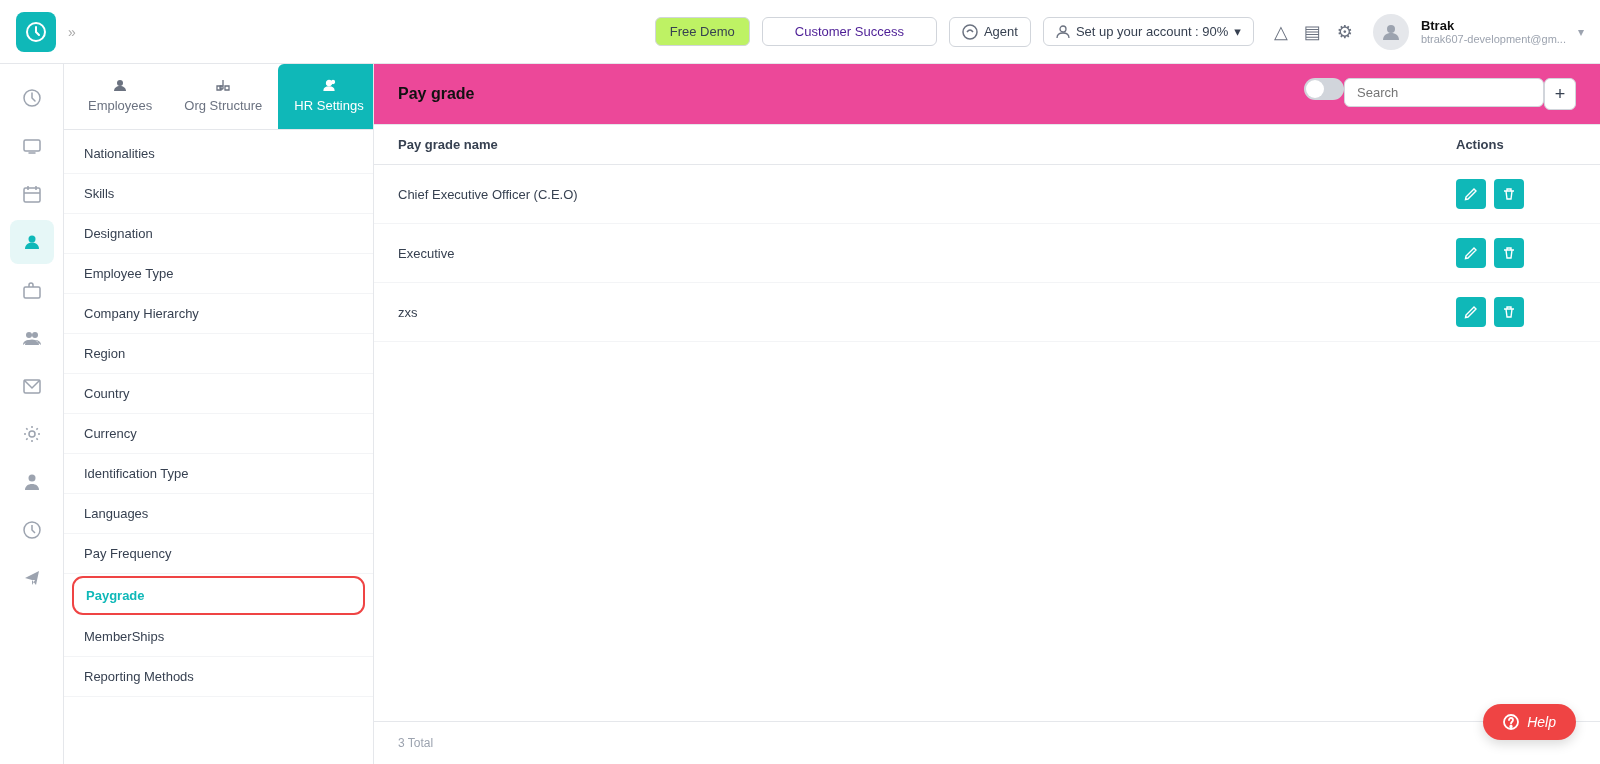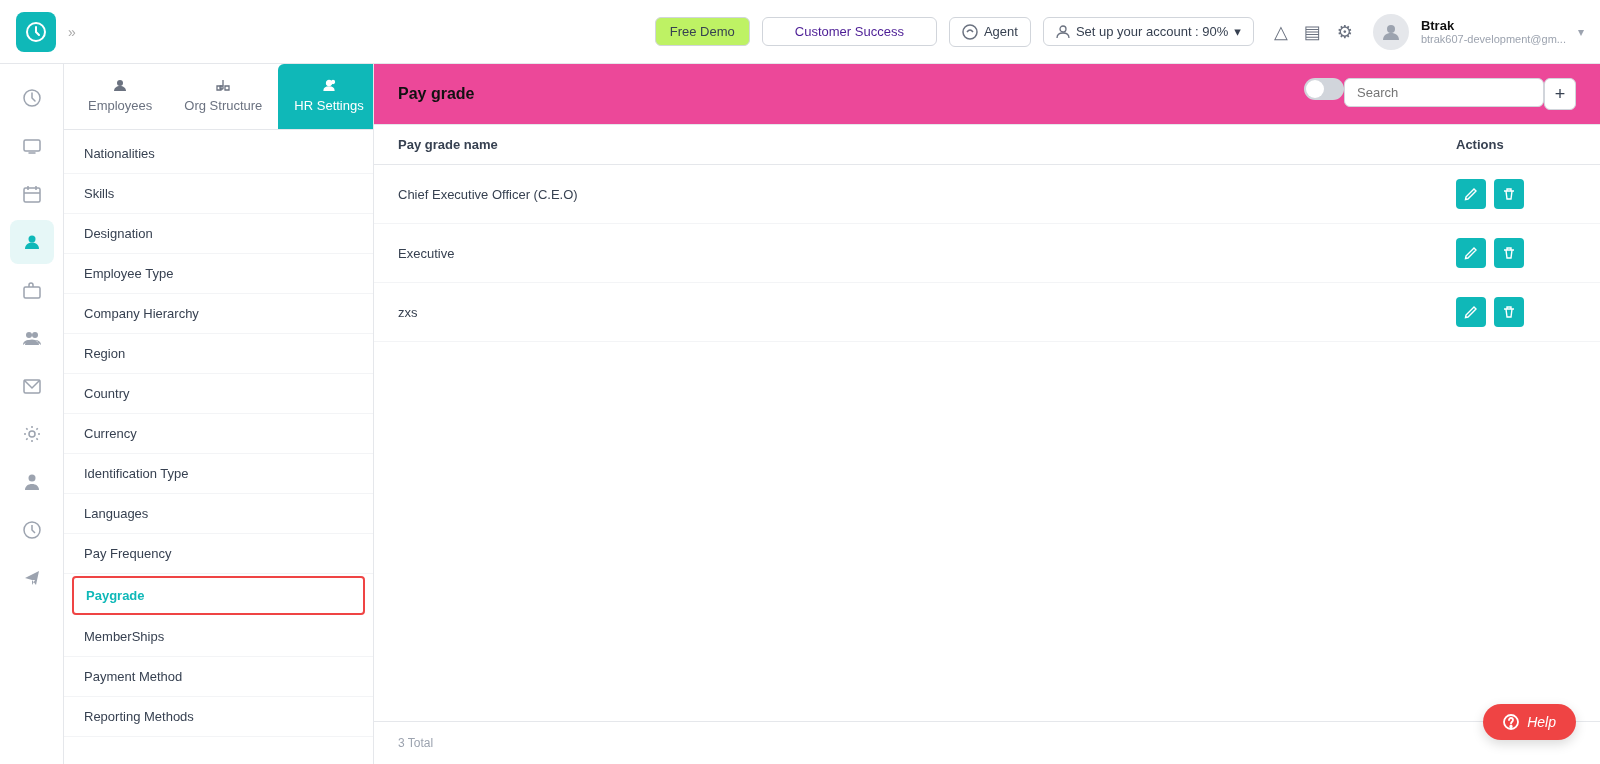--- a/index.html
+++ b/index.html
@@ -140,21 +140,21 @@
       padding: 12px 20px;
       font-size: 13px;
       color: #374151;
       cursor: pointer;
       border-bottom: 1px solid #f3f4f6;
     }
     .sidebar-item.active {
       color: #0fb8b8;
       border: 2px solid #ef4444;
       margin: 2px 8px;
-      border-radius: 4px;
+      border-radius: 11px;
       padding: 10px 12px;
       font-weight: 600;
     }
 
     
     .main-content {
       flex: 1;
       background: #f5f5f5;
       display: flex;
       flex-direction: column;
@@ -401,21 +401,20 @@
       <div class="sidebar-item">Employee Type</div>
       <div class="sidebar-item">Company Hierarchy</div>
       <div class="sidebar-item">Region</div>
       <div class="sidebar-item">Country</div>
       <div class="sidebar-item">Currency</div>
       <div class="sidebar-item">Identification Type</div>
       <div class="sidebar-item">Languages</div>
       <div class="sidebar-item">Pay Frequency</div>
       <div class="sidebar-item active">Paygrade</div>
       <div class="sidebar-item">MemberShips</div>
-      <div class="sidebar-item">Payment Method</div>
       <div class="sidebar-item">Reporting Methods</div>
     </div>
   </div>
 
   <div class="main-content">
     <div class="content-header">
       <span class="content-title">Pay grade</span>
       <div class="header-right">
         <div class="toggle-switch"></div>
         <input class="search-box" type="text" placeholder="Search" style="">

